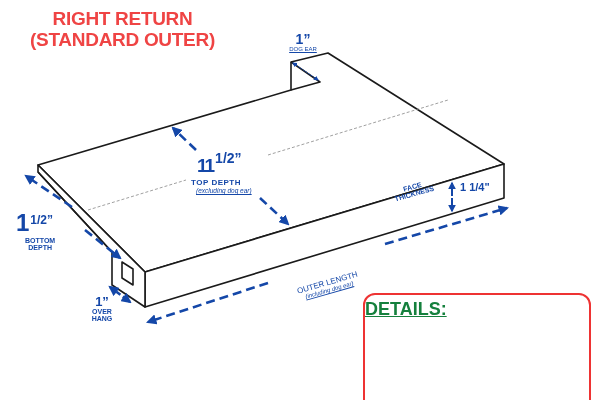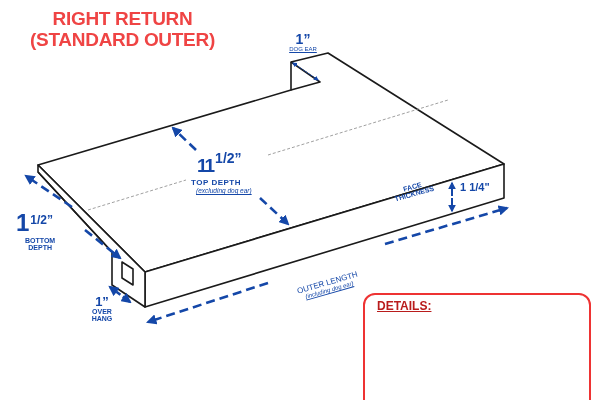--- a/index.html
+++ b/index.html
@@ -3,21 +3,21 @@
 <meta charset="utf-8">
 <style>
   html,body{margin:0;padding:0;background:#ffffff;}
   body{width:600px;height:400px;position:relative;overflow:hidden;font-family:"Liberation Sans","DejaVu Sans",sans-serif;}
   .title{position:absolute;left:20px;top:8px;width:205px;text-align:center;color:#ef4444;font-weight:bold;font-size:19px;line-height:21px;letter-spacing:-0.3px;}
   svg{position:absolute;left:0;top:0;}
   .lbl{position:absolute;color:#1447a8;font-weight:bold;white-space:nowrap;}
   .u{text-decoration:underline;}
   .it{font-style:italic;}
   .details{position:absolute;left:363px;top:293px;width:228px;height:120px;border:2px solid #ee3333;border-radius:12px;box-sizing:border-box;}
-  .details-title{position:absolute;left:12px;top:4px;color:#b91c1c;font-weight:bold;font-size:12px;text-decoration:underline;}
+  .details-title{position:absolute;left:0;top:4px;color:#15803d;font-weight:bold;font-size:18px;text-decoration:underline;}
 </style>
 </head>
 <body>
 
 <div class="title">
   <div>RIGHT RETURN</div>
   <div>(STANDARD OUTER)</div>
 </div>
 
 <svg width="600" height="400" viewBox="0 0 600 400">

